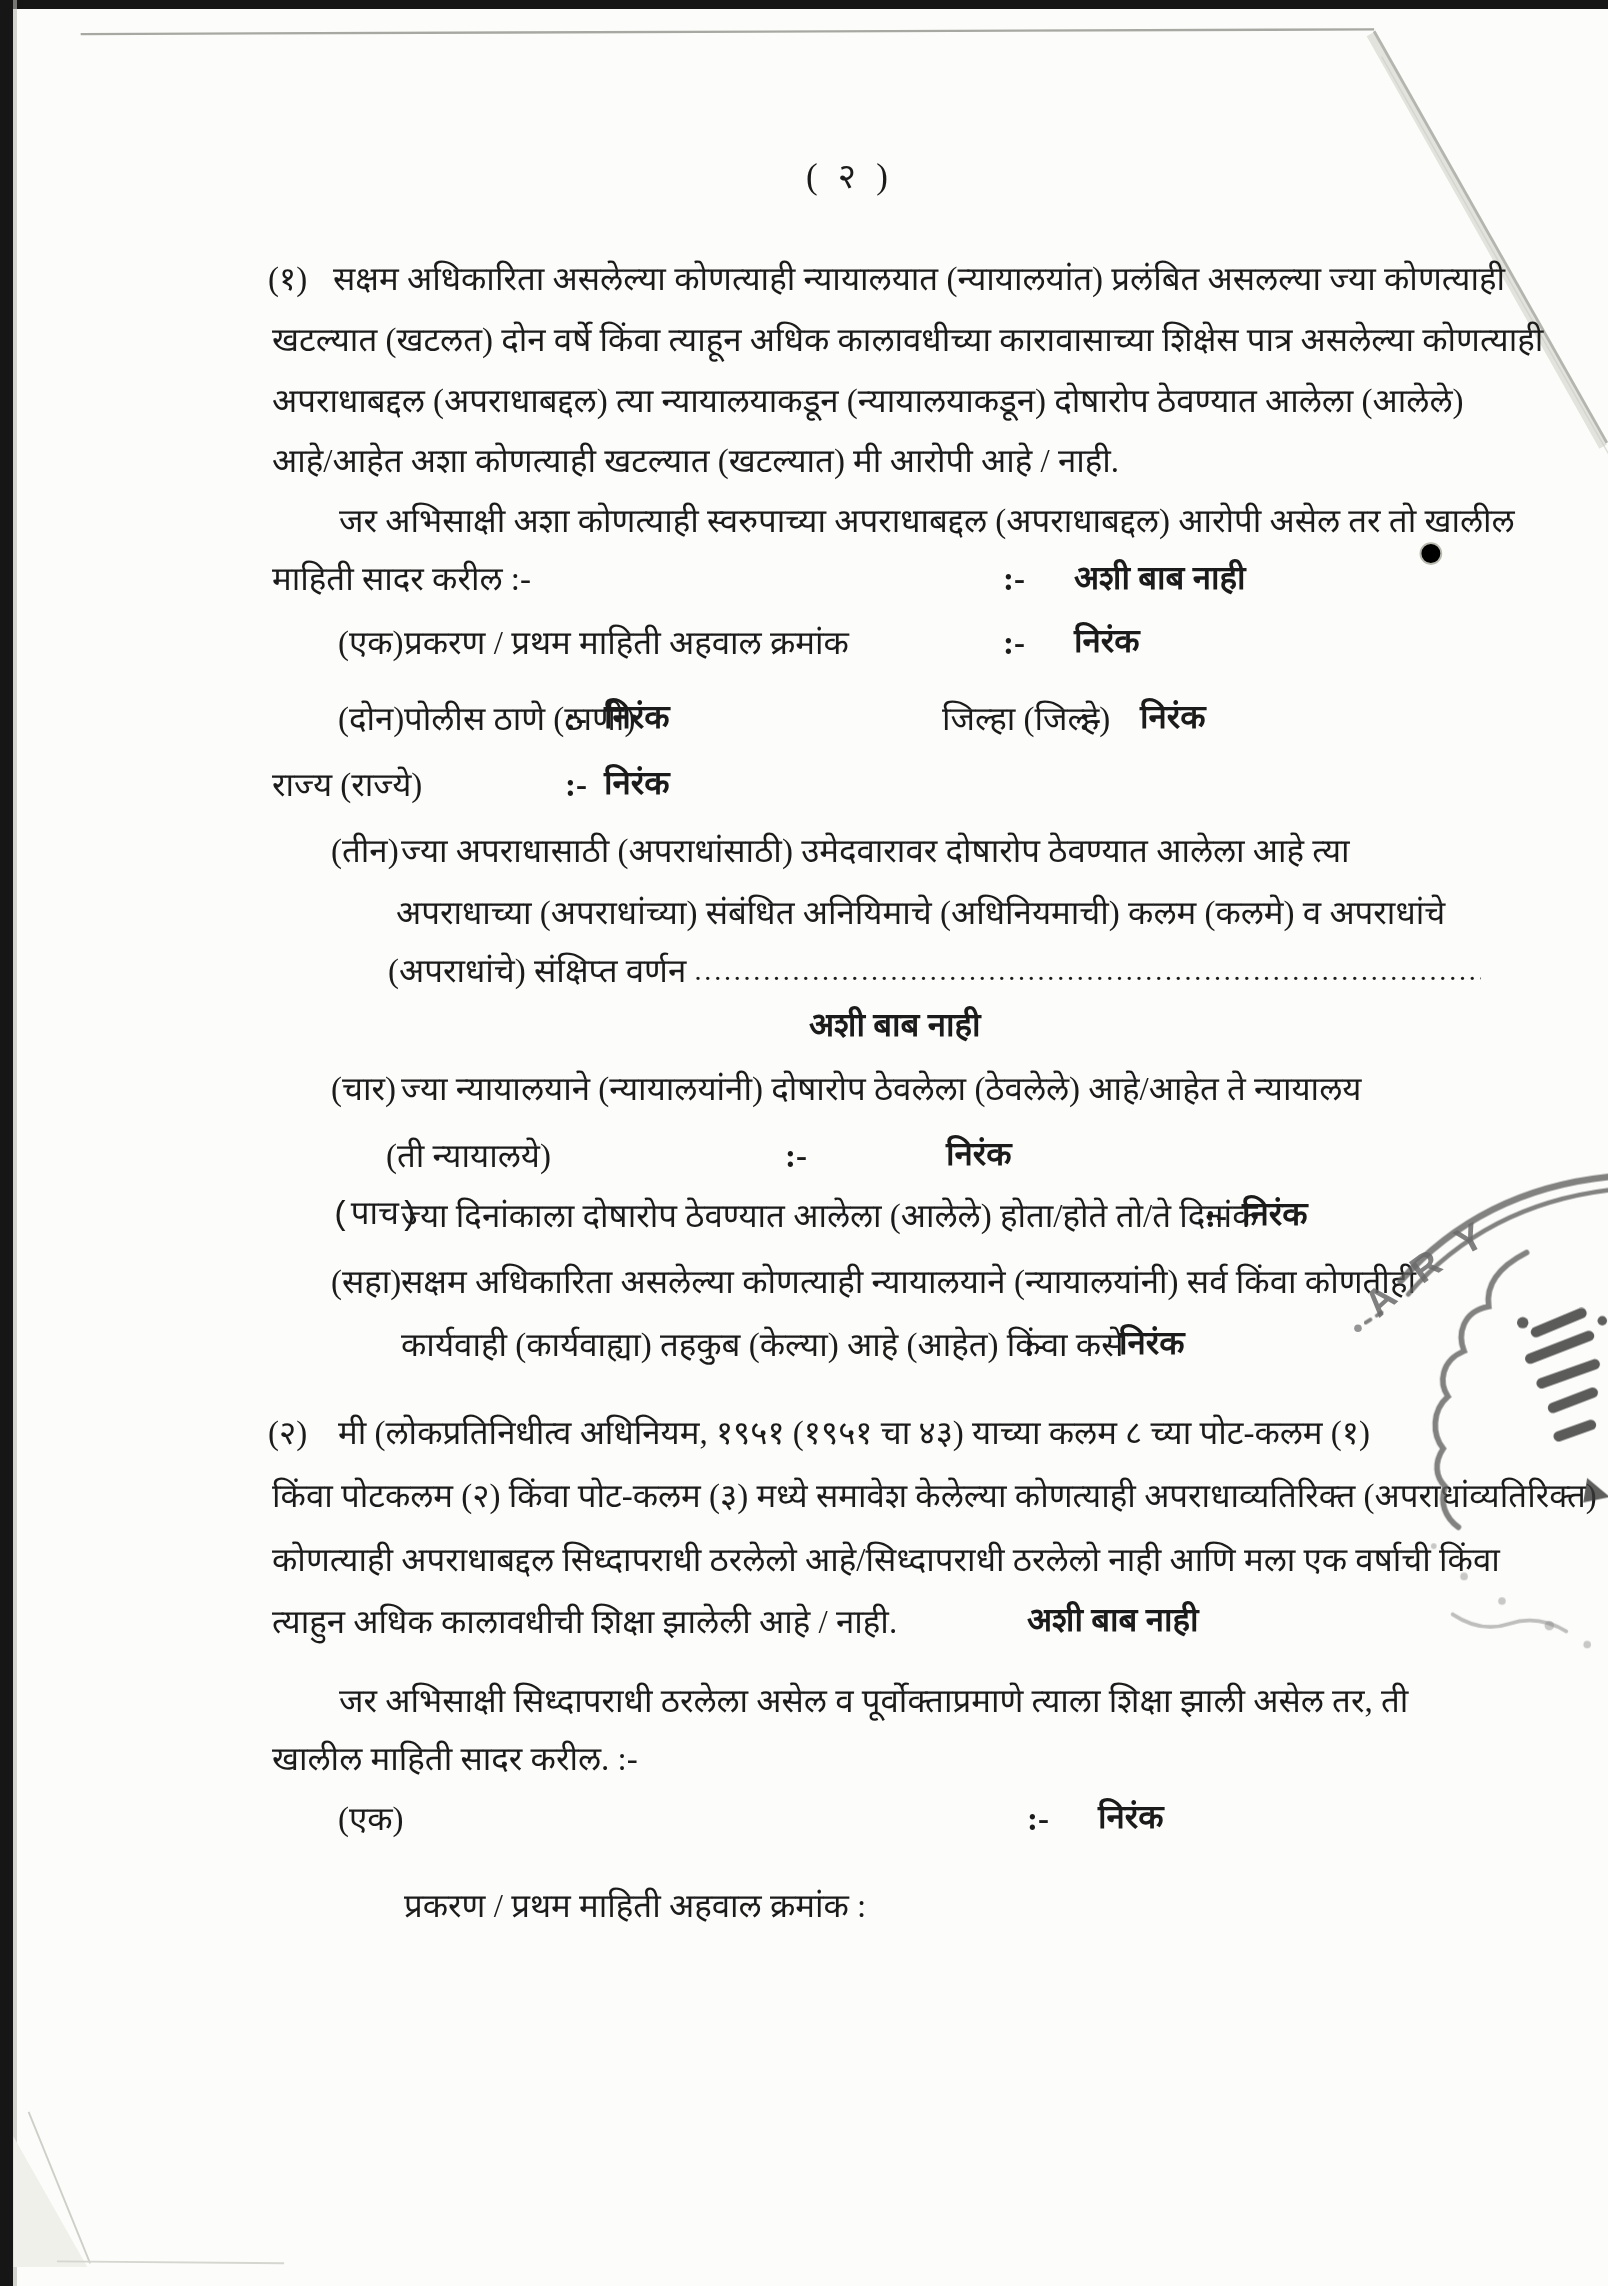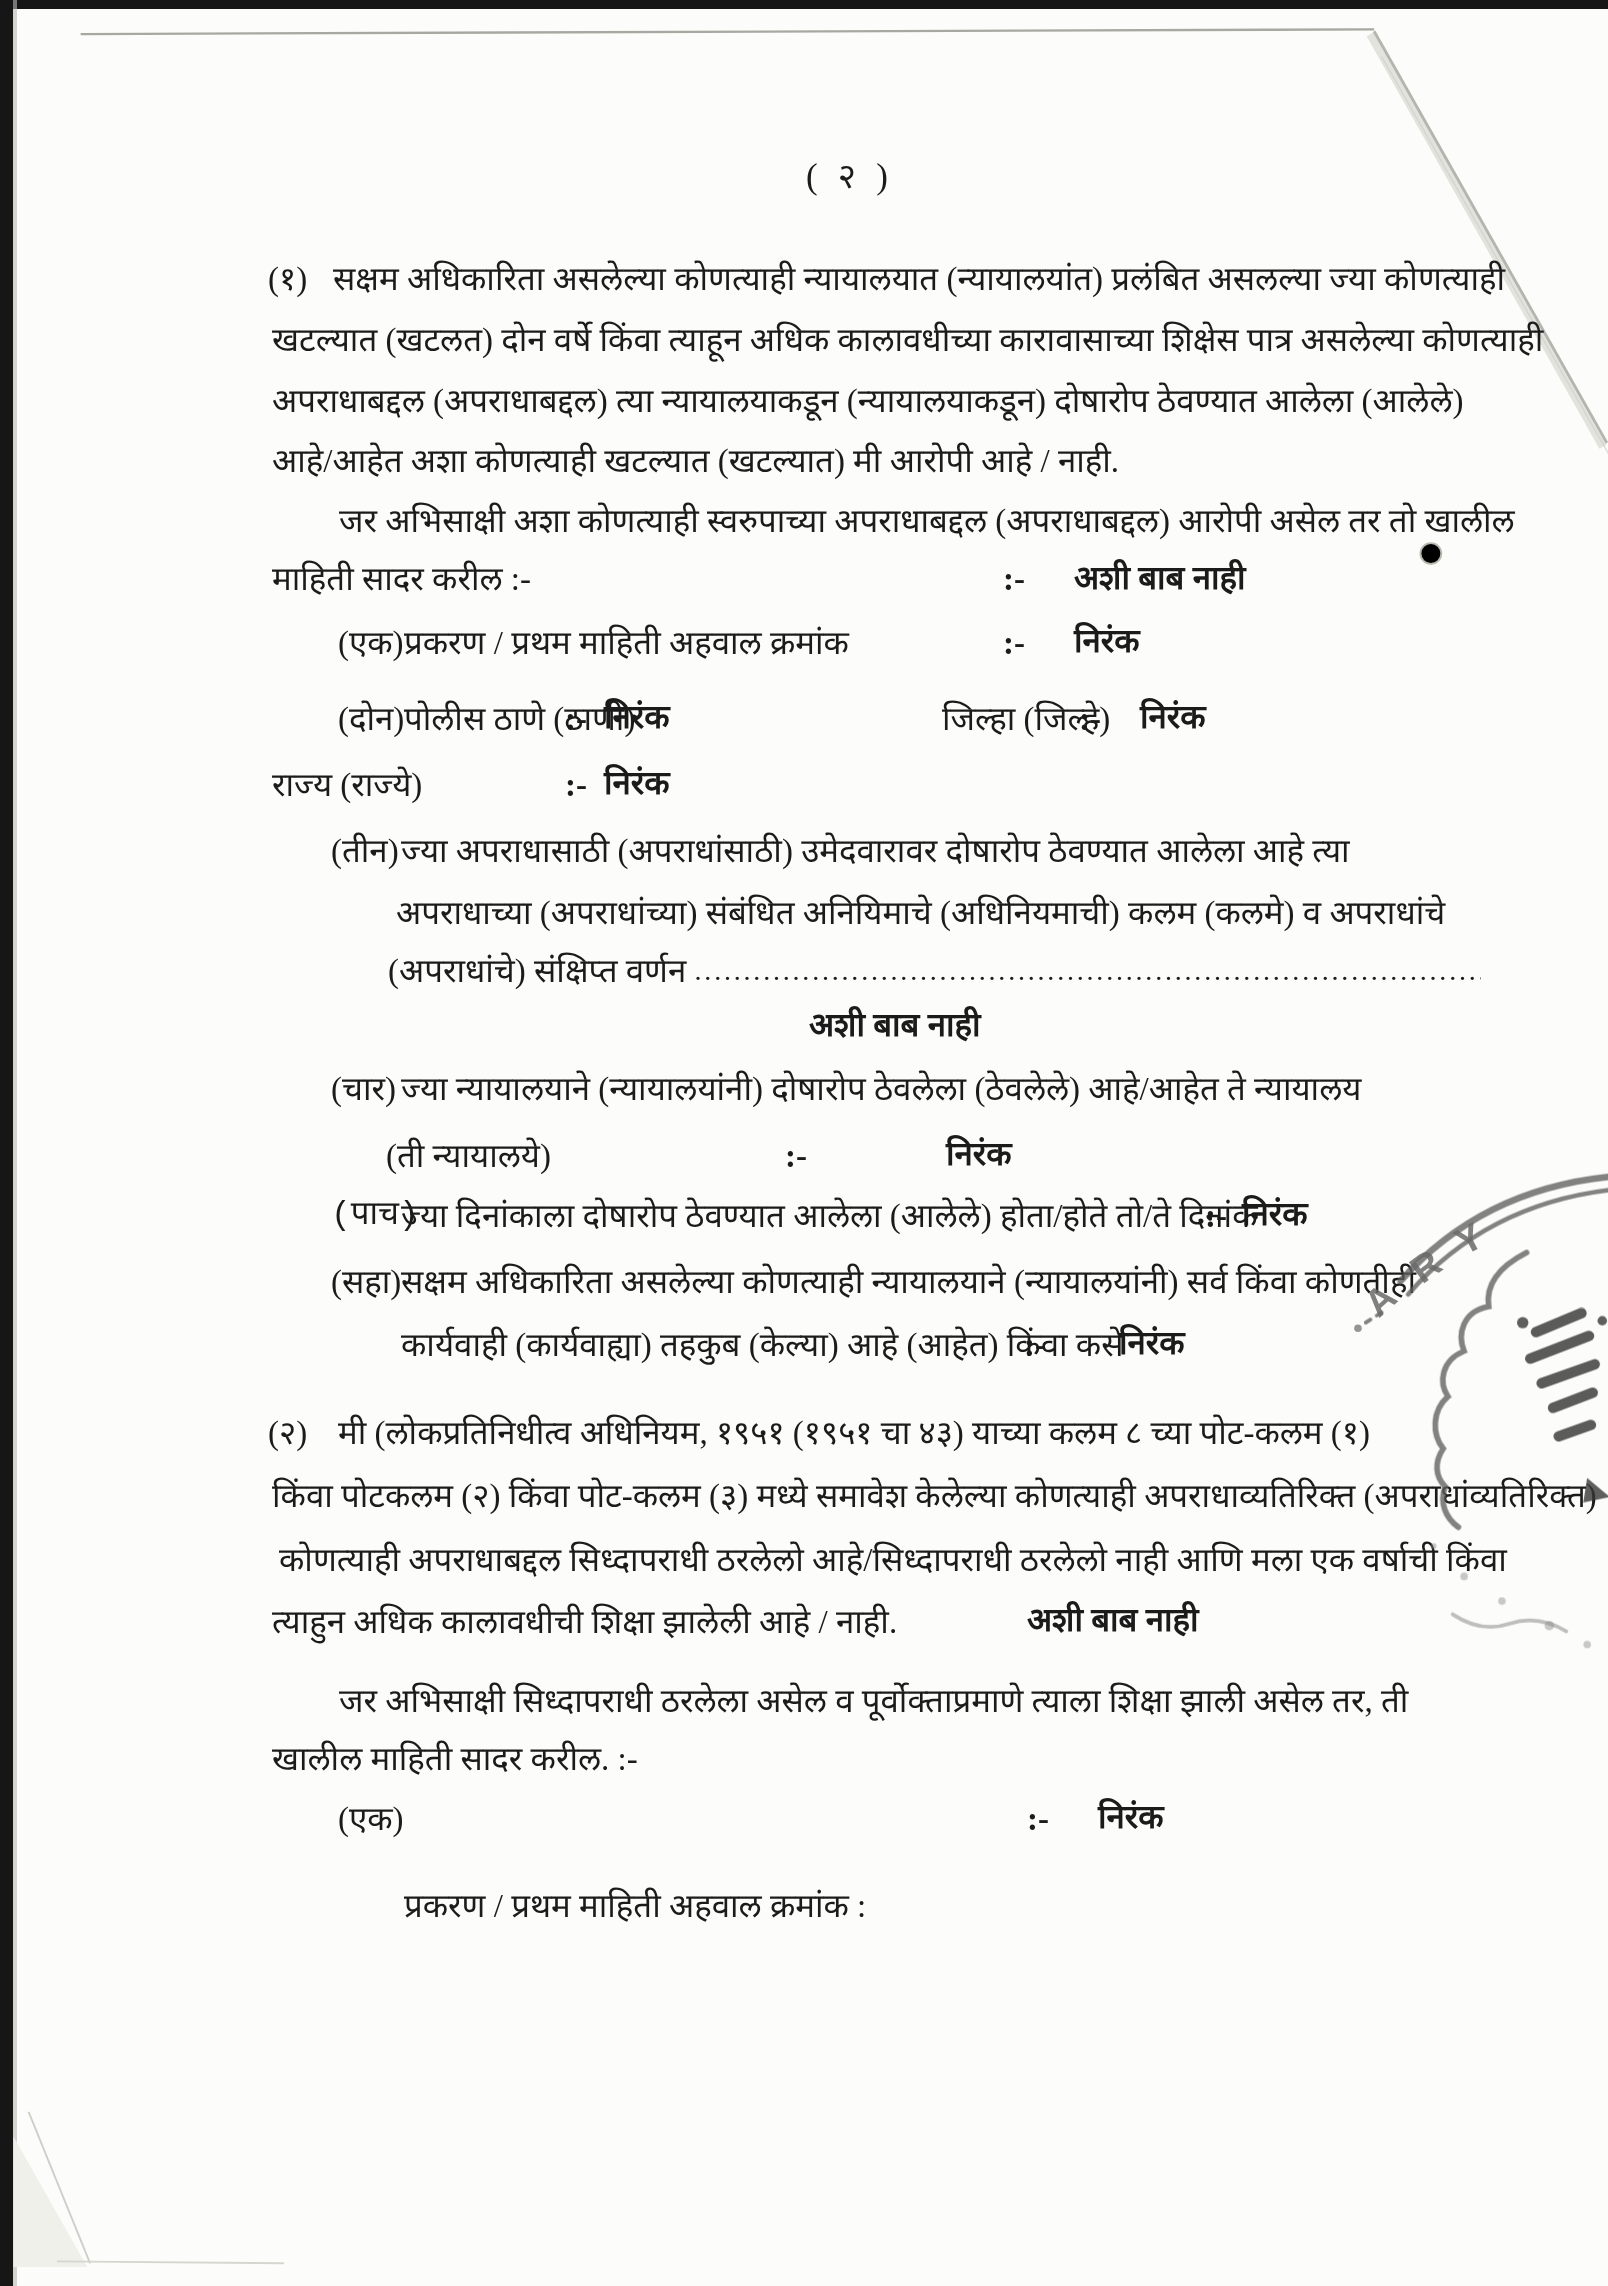--- a/index.html
+++ b/index.html
@@ -64,21 +64,21 @@
   .pch-c     {left:1205px; top:1194px;}
   .pch-v     {left:1242px; top:1192px;}
   .sah-num   {left:331px;  top:1260px;}
   .sah-l1    {left:401px;  top:1260px;}
   .sah-l2    {left:401px;  top:1323px;}
   .sah-c     {left:1024px; top:1323px;}
   .sah-v     {left:1119px; top:1321px;}
   .c2-num    {left:268px;  top:1411px;}
   .c2-l1     {left:338px;  top:1411px;}
   .c2-l2     {left:272px;  top:1474px;}
-  .c2-l3     {left:272px;  top:1538px;margin-left:7px;}
+  .c2-l3     {left:272px;  top:1538px;}
   .c2-l4     {left:272px;  top:1600px;}
   .c2-a      {left:1027px; top:1598px;}
   .j2-l1     {left:339px;  top:1671px;margin-top:8px;}
   .j2-l2     {left:272px;  top:1737px;}
   .lek-num   {left:338px;  top:1797px;}
   .lek-lbl   {left:404px;  top:1878px;margin-top:6px;}
   .lek-c     {left:1027px; top:1797px;}
   .lek-v     {left:1098px; top:1795px;}
 </style>
 </head>

